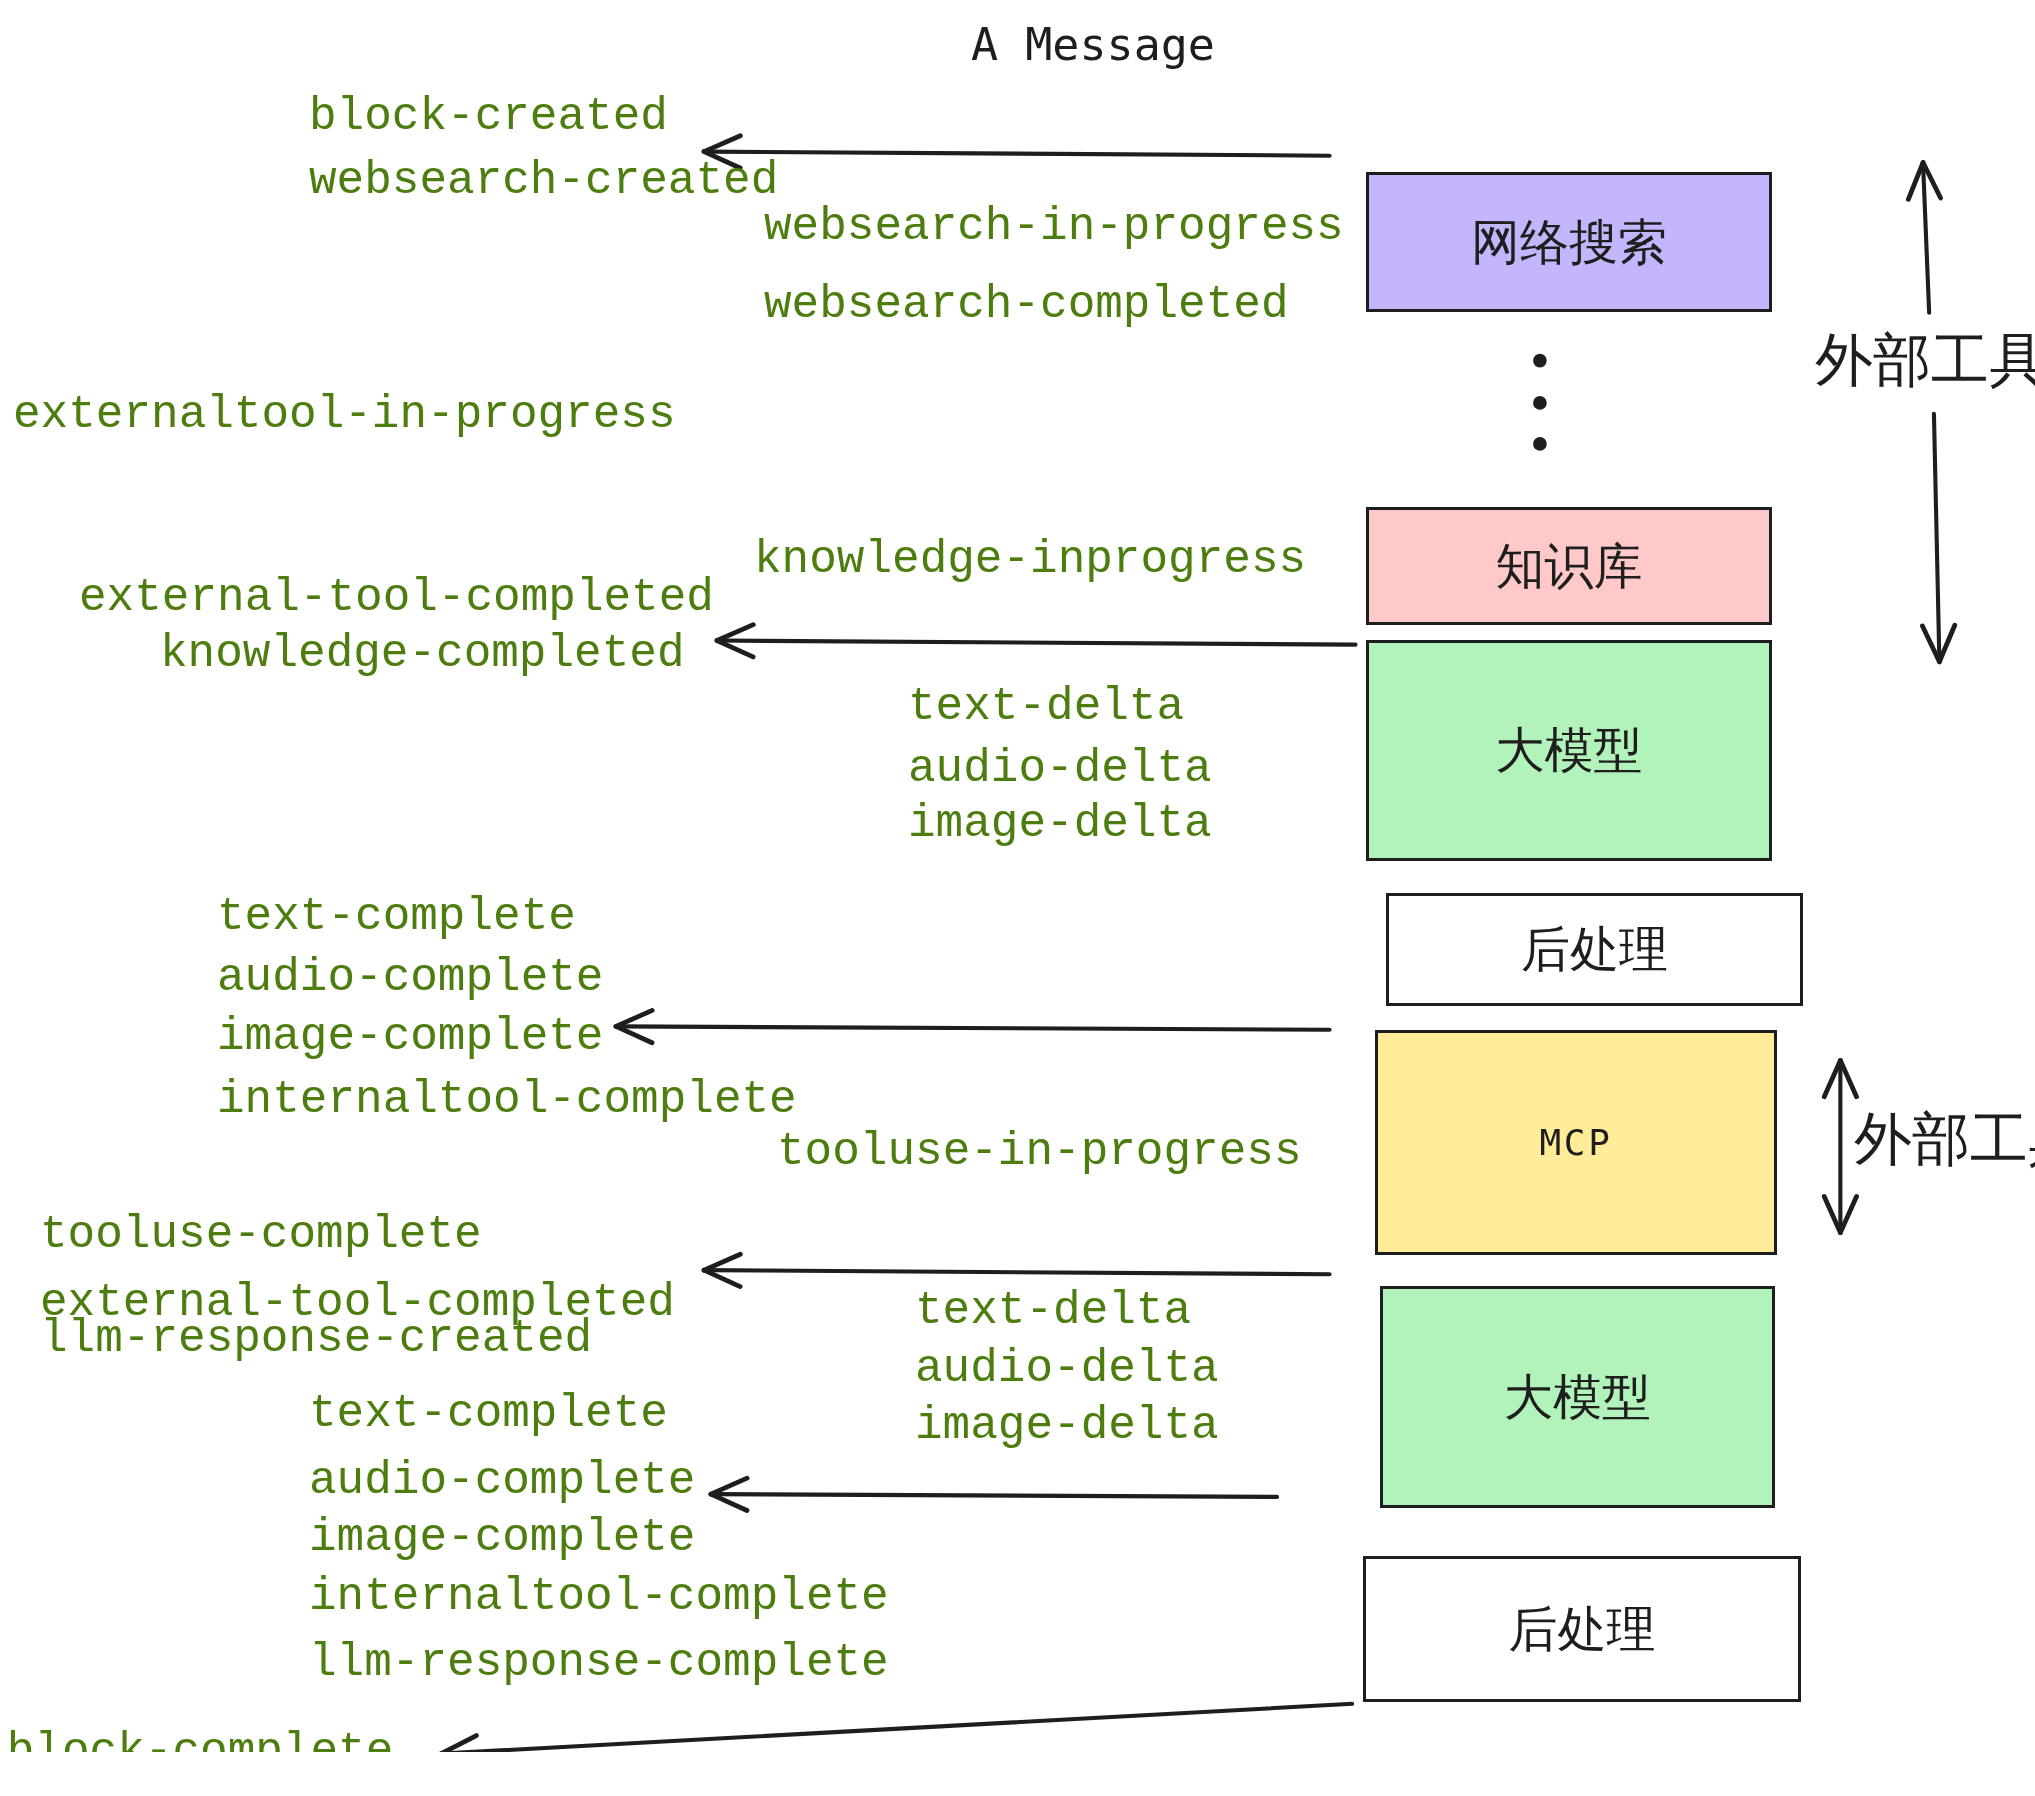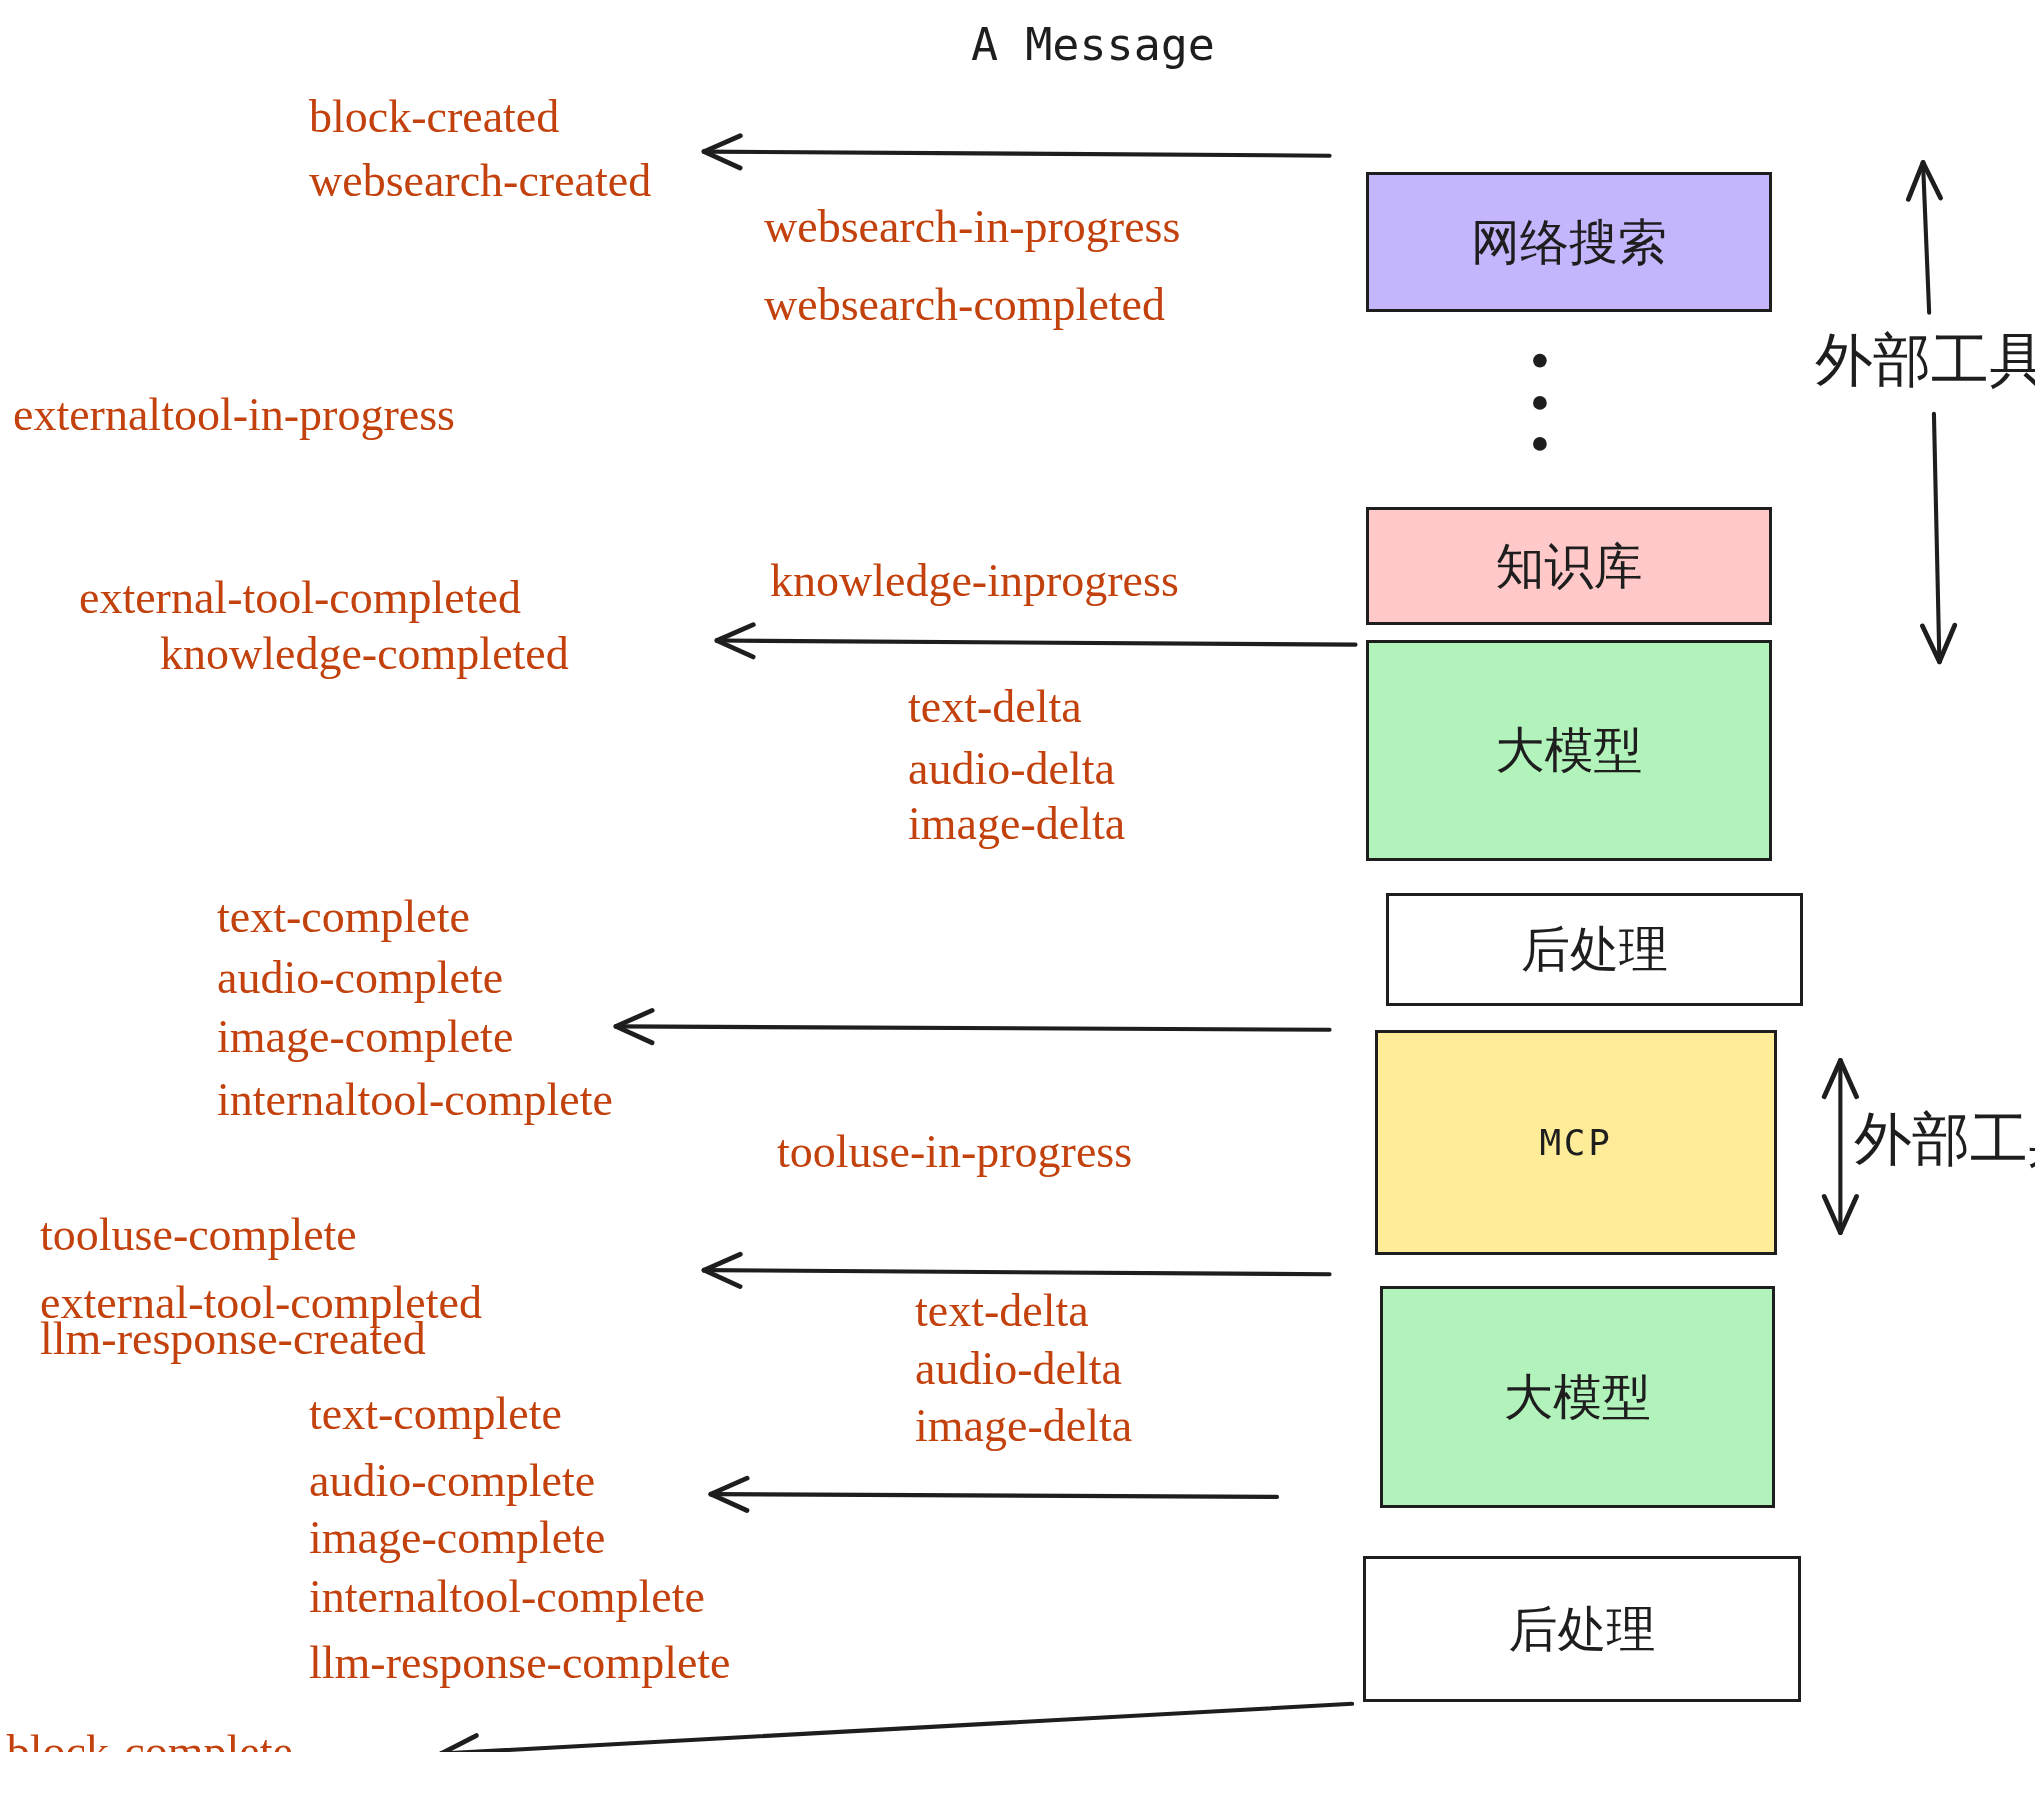--- a/index.html
+++ b/index.html
@@ -11,22 +11,22 @@
     font-family:"DejaVu Sans Mono", monospace;
     color:#1e1e1e;
   }
   #arrow-layer{position:absolute;left:0;top:0;width:2035px;height:1796px;}
   .event-label{
     position:absolute;
     font-size:46px;
     line-height:1;
     white-space:nowrap;
     transform:translateY(-50%);
-    font-family:Liberation Serif, serif;
-    color:#c2410c;
+    font-family:Liberation Mono, monospace;
+    color:#4d7c0f;
   }
   .diagram-title{
     position:absolute;
     font-size:45px;
     line-height:1;
     white-space:nowrap;
     transform:translate(-50%,-50%);
     font-family:"DejaVu Sans Mono", monospace;
     color:#1e1e1e;
   }
@@ -98,21 +98,21 @@
       <circle cx="2255" cy="590" r="10" fill="#1e1e1e"></circle>
       <circle cx="2255" cy="650" r="10" fill="#1e1e1e"></circle>
     </svg>
   <div class="diagram-title" style="left: 1093px; top: 44px;">A Message</div>
   <div id="labels">
       <div class="event-label" style="left: 309px; top: 117px;">block-created</div>
       <div class="event-label" style="left: 309px; top: 181px;">websearch-created</div>
       <div class="event-label" style="left: 764px; top: 227px;">websearch-in-progress</div>
       <div class="event-label" style="left: 764px; top: 305px;">websearch-completed</div>
       <div class="event-label" style="left: 13px; top: 415px;">externaltool-in-progress</div>
-      <div class="event-label" style="left: 770px; top: 560px; margin-top: 21px;">knowledge-inprogress</div>
+      <div class="event-label" style="left: 754px; top: 560px;">knowledge-inprogress</div>
       <div class="event-label" style="left: 79px; top: 598px;">external-tool-completed</div>
       <div class="event-label" style="left: 160px; top: 654px;">knowledge-completed</div>
       <div class="event-label" style="left: 908px; top: 707px;">text-delta</div>
       <div class="event-label" style="left: 908px; top: 769px;">audio-delta</div>
       <div class="event-label" style="left: 908px; top: 824px;">image-delta</div>
       <div class="event-label" style="left: 217px; top: 917px;">text-complete</div>
       <div class="event-label" style="left: 217px; top: 978px;">audio-complete</div>
       <div class="event-label" style="left: 217px; top: 1037px;">image-complete</div>
       <div class="event-label" style="left: 217px; top: 1100px;">internaltool-complete</div>
       <div class="event-label" style="left: 777px; top: 1152px;">tooluse-in-progress</div>

